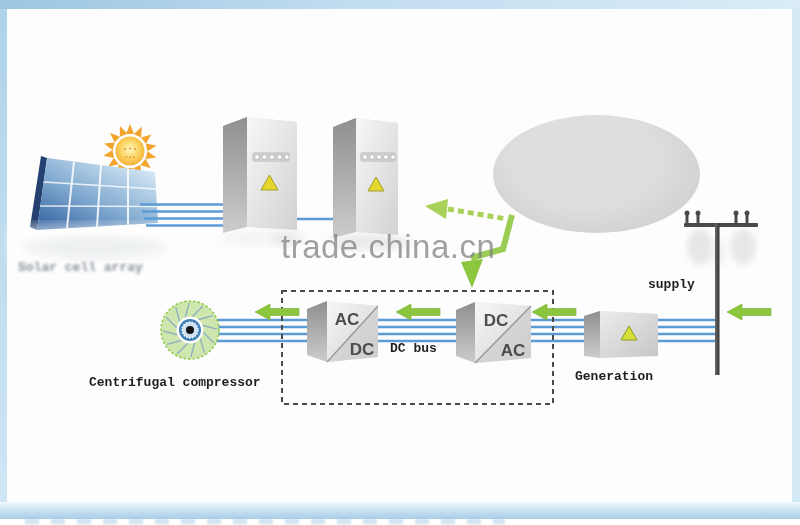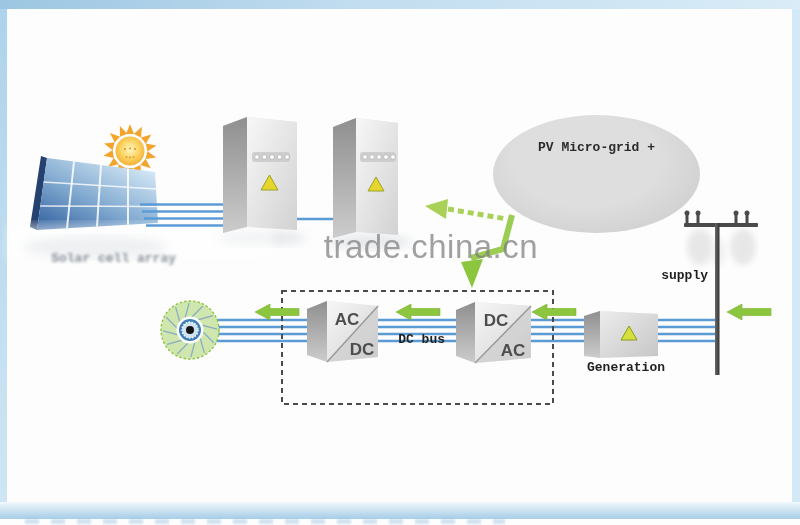--- a/index.html
+++ b/index.html
@@ -13,33 +13,33 @@
   .frame-left{position:absolute;left:0;top:9px;width:7px;height:496px;
     background:linear-gradient(180deg,#aed3ea,#cfe6f4);}
   .frame-right{position:absolute;left:792px;top:9px;width:8px;height:496px;
     background:#d4e9f6;}
   .frame-bottom{position:absolute;left:0;top:502px;width:800px;height:17px;
     background:linear-gradient(180deg,#f2f9fd,#b7d7ec 75%,#a9cfe8);}
   .bottom-marks{position:absolute;left:25px;top:519px;width:480px;height:5px;opacity:.35;
     background:repeating-linear-gradient(90deg,#7fb3d9 0 14px,transparent 14px 26px);filter:blur(1px);}
   
   .lbl{position:absolute;font-family:"Liberation Mono","DejaVu Sans Mono",monospace;
-    font-weight:bold;font-size:13px;color:#1f1f1f;text-align:right;white-space:nowrap;z-index:4;}
+    font-weight:bold;font-size:13px;color:#1f1f1f;text-align:left;white-space:nowrap;z-index:4;margin-top:9px;}
   .lbl-blur{filter:blur(1.6px);opacity:.7;color:#5a6470;}
   
   .bubble{position:absolute;left:493px;top:115px;width:207px;height:118px;border-radius:50%;
     background:radial-gradient(ellipse at 45% 38%,#dedede 45%,#d2d2d2 75%,#c2c2c2 100%);
     z-index:2;}
   .bubble-text{position:absolute;left:493px;top:134px;width:207px;z-index:3;
     font-family:"Liberation Mono","DejaVu Sans Mono",monospace;font-weight:bold;
     font-size:13px;color:#2b2b2b;text-align:center;line-height:27px;}
   
   .watermark{position:absolute;left:281px;top:228px;width:300px;z-index:6;
     font-family:"Liberation Sans",sans-serif;font-size:33px;font-weight:normal;
-    color:#7d7d7d;opacity:.72;letter-spacing:.5px;white-space:nowrap;text-align:center;}
+    color:#7d7d7d;opacity:.72;letter-spacing:.5px;white-space:nowrap;}
   svg.diagram{position:absolute;left:0;top:0;z-index:1;}
   svg .boxletter{font-family:"Liberation Sans",sans-serif;font-weight:bold;
     font-size:17px;fill:#4d4d4d;}
 </style>
 </head>
 <body>
 
 <div id="stage">
 
   <div class="frame-top"></div>
@@ -262,22 +262,22 @@
     </g>
 
     <g>
       <polyline points="512,215 503,249 471,258" fill="none" stroke="#96c94a" stroke-width="6" opacity="0.95"></polyline>
       <polygon points="461,262 483,259 472,288" fill="#8cc63e"></polygon>
     </g>
   </svg>
 
   <div class="bubble"></div>
   <div class="bubble-text">
-    <div>PV Micro-grid +</div>
   </div>
 
   <div class="lbl lbl-blur" style="left:18px;top:251px;width:158px;">Solar cell array</div>
   <div class="lbl" style="left:648px;top:268px;width:60px;">supply</div>
+  <div class="lbl" style="left:89px;top:366px;width:200px;">Centrifugal compressor</div>
   <div class="lbl" style="left:390px;top:332px;width:55px;">DC bus</div>
   <div class="lbl" style="left:575px;top:360px;width:90px;">Generation</div>
 
   <div class="watermark">trade.china.cn</div>
 </div>
 
 </body></html>

